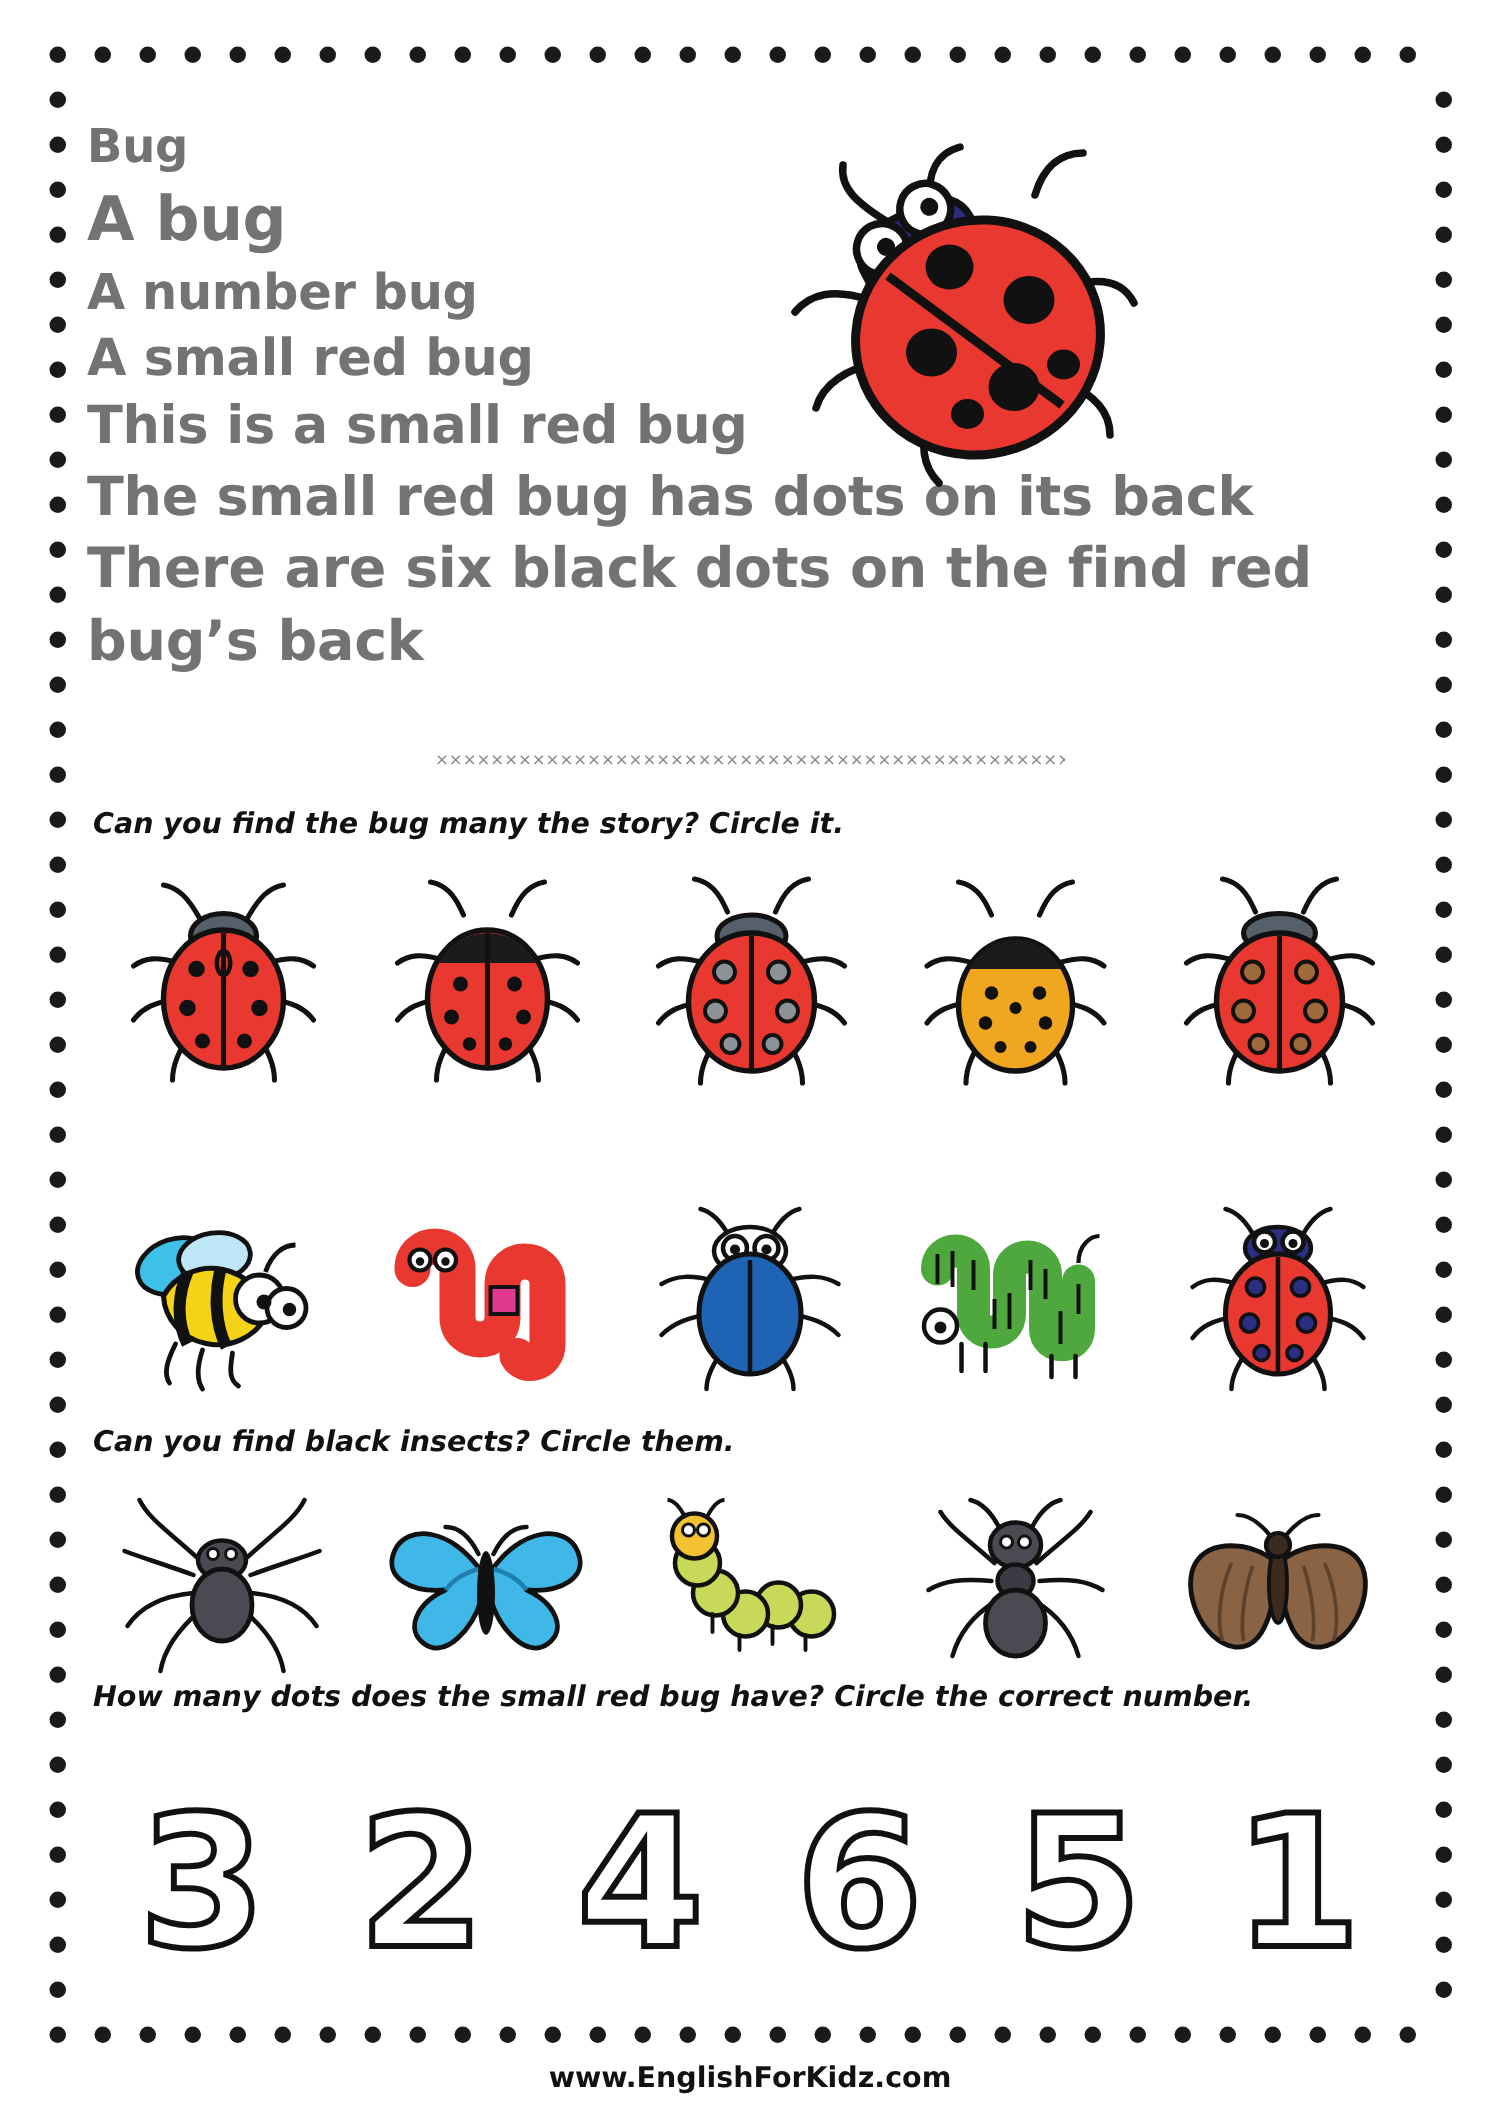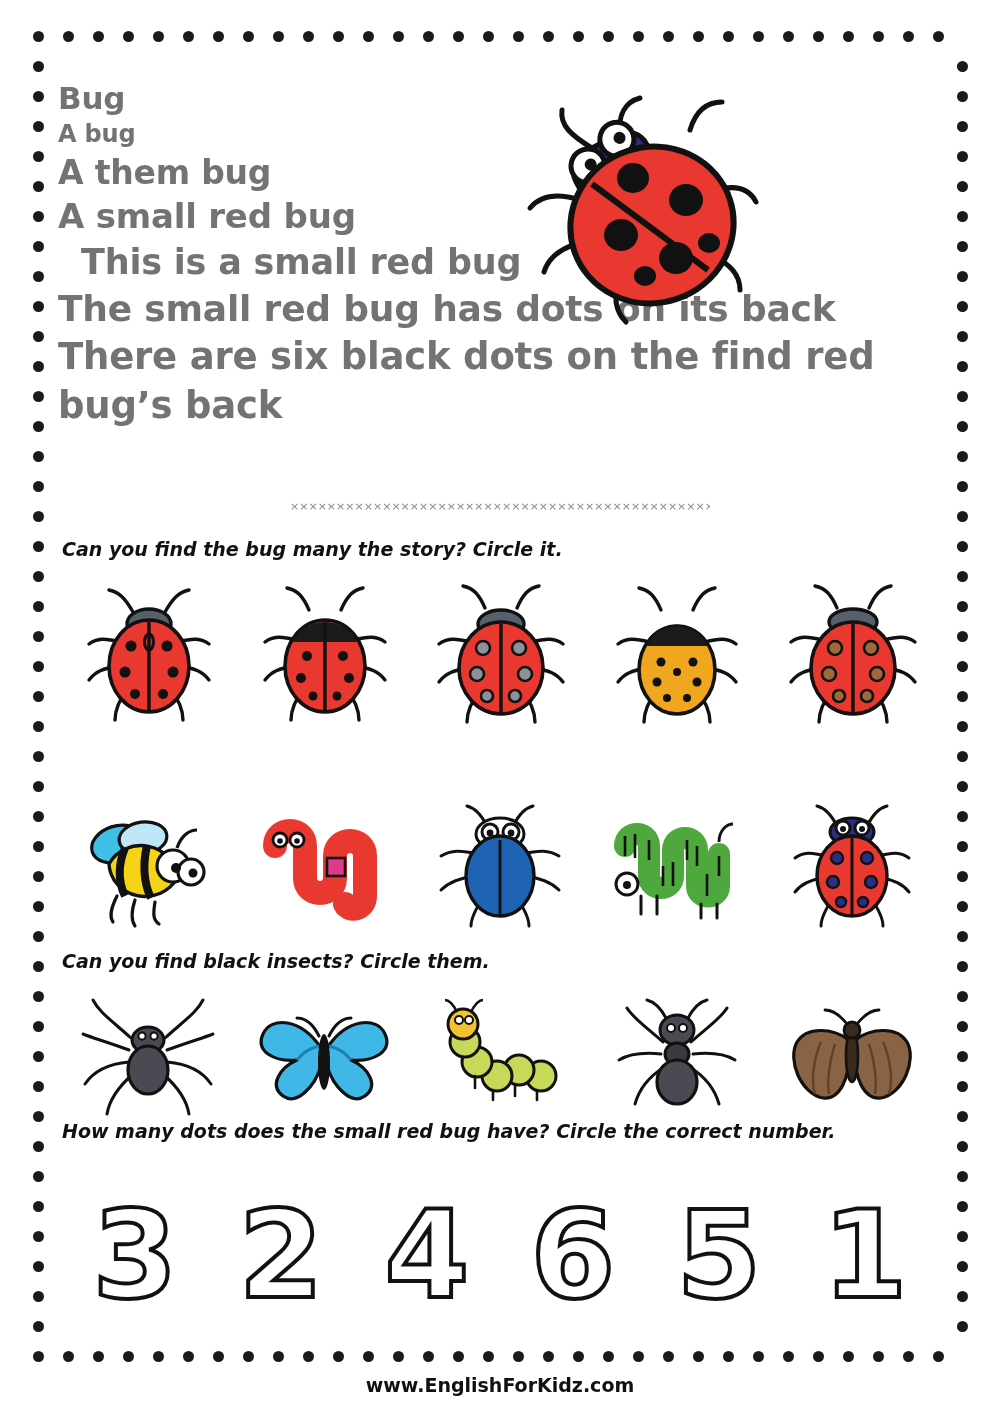--- a/index.html
+++ b/index.html
@@ -44,24 +44,24 @@
     width: 880px;
   }
   .story-line {
     font-family: "DejaVu Sans", sans-serif;
     font-weight: bold;
     color: #737373;
     letter-spacing: -0.2px;
     line-height: 1.32;
   }
   .s1 { font-size: 31px; }
-  .s2 { font-size: 24px; }
+  .s2 { font-size: 41px; }
   .s3 { font-size: 33px; }
   .s4 { font-size: 34px; }
-  .s5 { font-size: 35px; margin-left: 23px; }
+  .s5 { font-size: 35px; }
   .s6 { font-size: 36px; }
   .s7 { font-size: 37px; }
 
   
   .hero-bug {
     position: absolute;
     left: 500px;
     top: 80px;
     width: 260px;
     height: 260px;
@@ -307,21 +307,21 @@
       <div class="dot" style="left: 918.5px; top: 1224.5px;"></div>
       <div class="dot" style="left: -5.5px; top: 1254.5px;"></div>
       <div class="dot" style="left: 918.5px; top: 1254.5px;"></div>
       <div class="dot" style="left: -5.5px; top: 1284.5px;"></div>
       <div class="dot" style="left: 918.5px; top: 1284.5px;"></div>
     </div>
 
   <div class="story">
     <div class="story-line s1">Bug</div>
     <div class="story-line s2">A bug</div>
-    <div class="story-line s3">A them bug</div>
+    <div class="story-line s3">A number bug</div>
     <div class="story-line s4">A small red bug</div>
     <div class="story-line s5">This is a small red bug</div>
     <div class="story-line s6">The small red bug has dots on its back</div>
     <div class="story-line s7">There are six black dots on the find red bug’s back</div>
   </div>
 
   <div class="hero-bug">
     <svg viewBox="0 0 260 260" width="260" height="260">
       <g stroke="#111" stroke-width="5" fill="none" stroke-linecap="round">
         <path d="M95 70 C70 55, 60 45, 62 30"></path>

